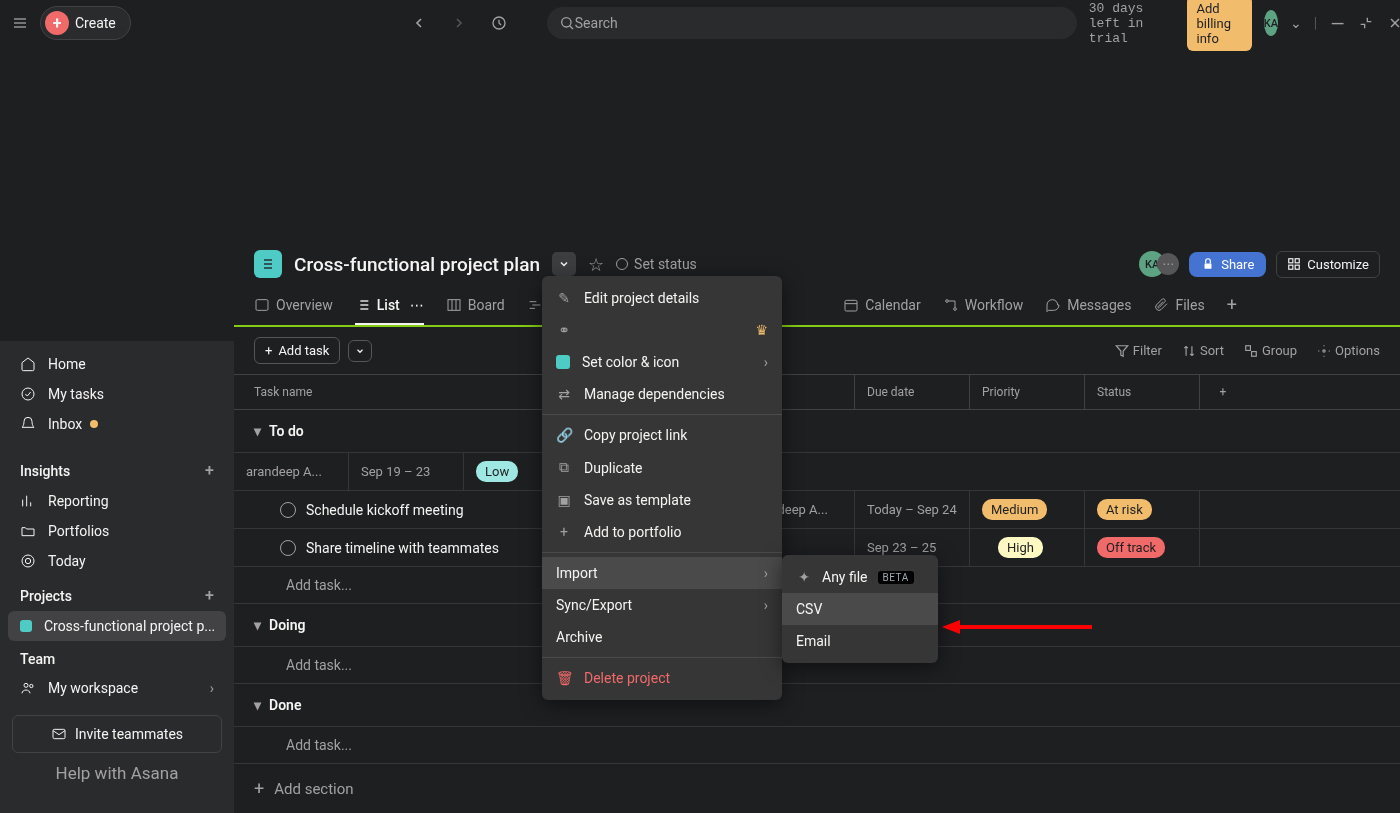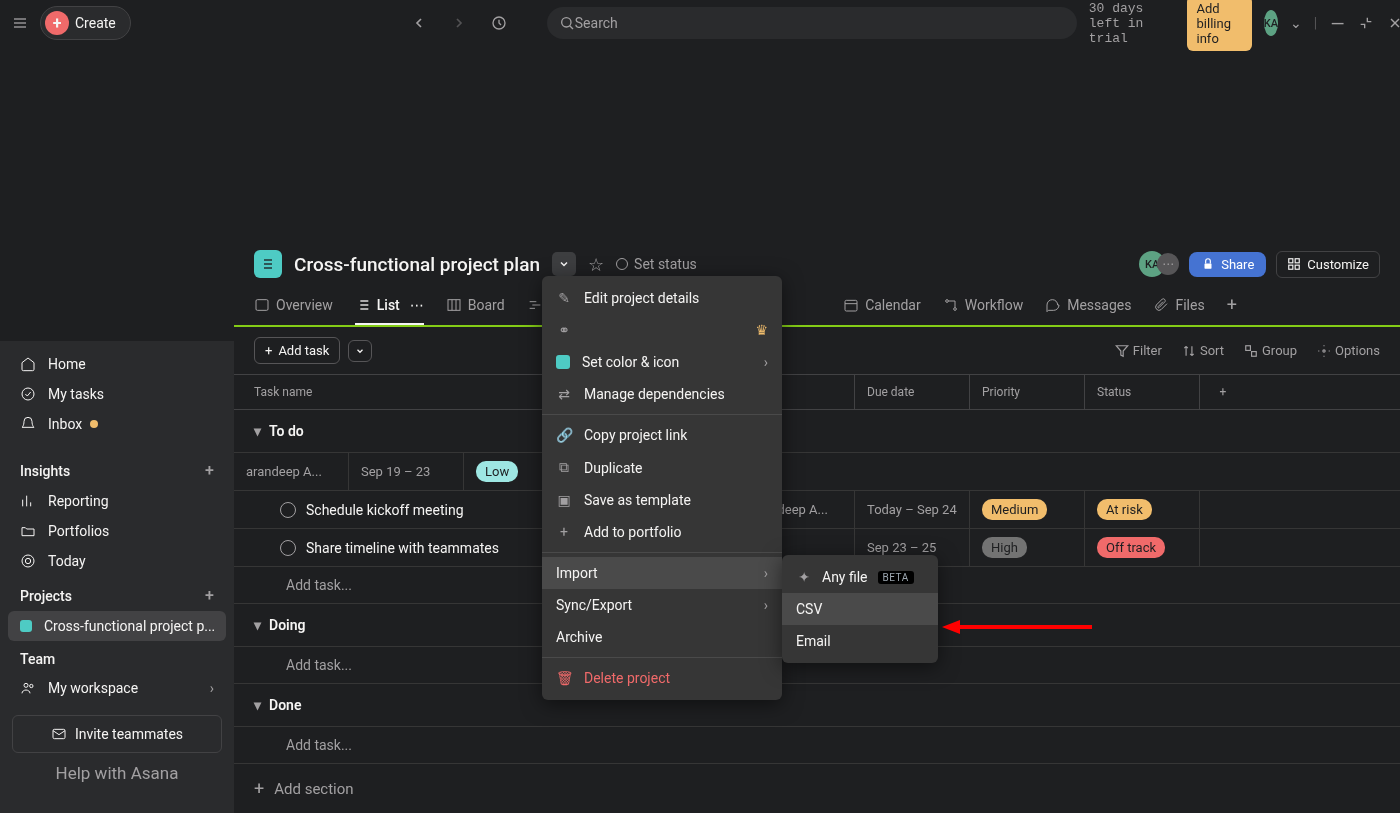--- a/index.html
+++ b/index.html
@@ -55,21 +55,21 @@
 .task-row { display: flex; border-bottom: 1px solid #363636; font-size: 14px; }
 .tc { padding: 8px 12px; border-right: 1px solid #363636; display: flex; align-items: center; }
 .tc-name { flex: 0 0 506px; padding-left: 46px; gap: 10px; }
 .tc-asn { flex: 0 0 115px; color: #a2a0a2; font-size: 13px; overflow: hidden; white-space: nowrap; }
 .tc-due { flex: 0 0 115px; color: #a2a0a2; font-size: 13px; }
 .tc-pri { flex: 0 0 115px; }
 .tc-sta { flex: 0 0 115px; }
 .pill { padding: 3px 9px; border-radius: 10px; font-size: 13px; color: #1e1f21; }
 .pill-low { background: #9ee7e3; }
 .pill-med { background: #f1bd6c; }
-.pill-high { background: #737373; }
+.pill-high { background: #fef9c3; margin-left: 16px; }
 .pill-ontrack { background: #4ecbc4; }
 .pill-atrisk { background: #f1bd6c; }
 .pill-offtrack { background: #f06a6a; }
 .add-task-row { padding: 10px 52px; color: #a2a0a2; border-bottom: 1px solid #363636; cursor: pointer; font-size: 14px; }
 .add-section { display: flex; align-items: center; gap: 10px; padding: 14px 20px; color: #a2a0a2; cursor: pointer; font-size: 15px; }
 .check-circle { width: 16px; height: 16px; border: 1.5px solid #a2a0a2; border-radius: 50%; }
 .dropdown { position: absolute; top: 38px; left: 308px; width: 240px; background: #363636; border-radius: 6px; box-shadow: 0 4px 20px rgba(0,0,0,0.5); padding: 6px 0; z-index: 10; }
 .dd-item { display: flex; align-items: center; gap: 12px; padding: 8px 14px; cursor: pointer; font-size: 14px; }
 .dd-item:hover, .dd-item.hover { background: #4a4a4a; }
 .dd-sep { height: 1px; background: #4a4a4a; margin: 4px 0; }

